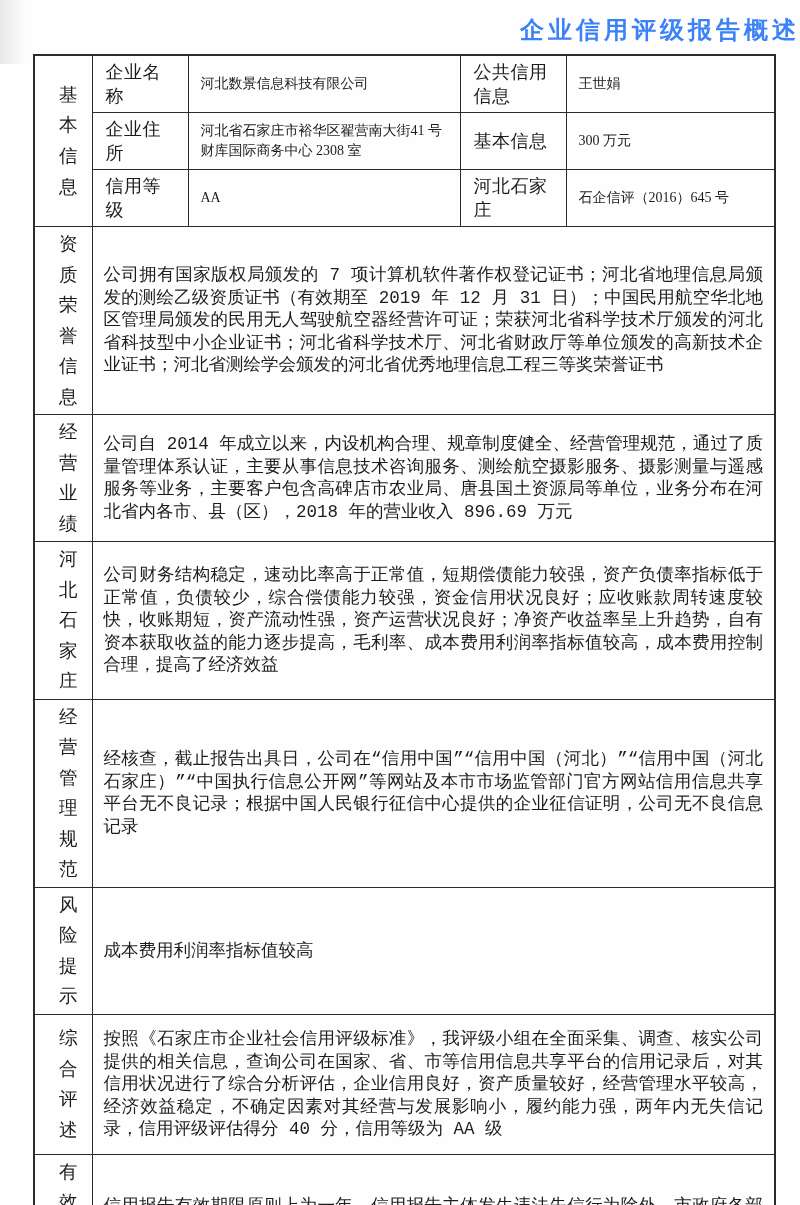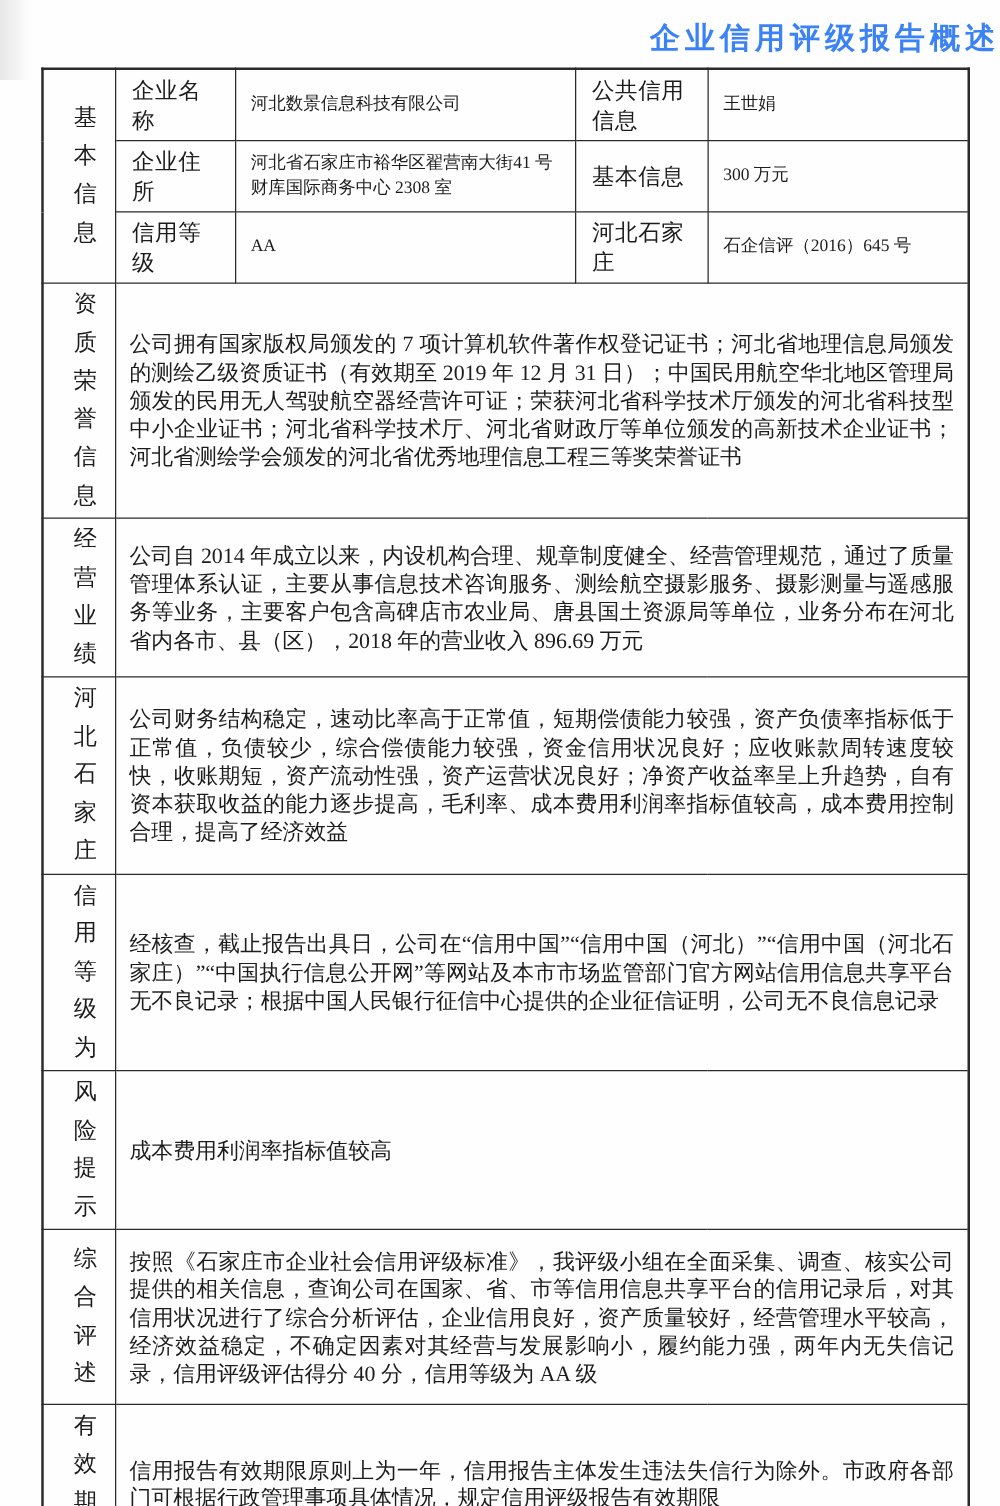--- a/index.html
+++ b/index.html
@@ -46,20 +46,21 @@
   }
   td.field-value{
     font-size:14px;
     line-height:1.4;
     padding-left:12px;
   }
   td.sec-content{
     text-align:justify;
     line-height:22.5px;
     padding:5px 11px 5px 11px;
+    font-family:Liberation Mono, monospace;
   }
   .scan-corner{
     position:absolute;left:0;top:0;width:26px;height:64px;
     background:linear-gradient(90deg,#d9d9d9,#fefefe);
     opacity:.6;
   }
 </style>
 </head>
 <body>
 
@@ -101,21 +102,21 @@
   </tr>
   <tr style="height:96px">
     <td class="sec-label">经营业绩</td>
     <td class="sec-content" colspan="4">公司自 2014 年成立以来，内设机构合理、规章制度健全、经营管理规范，通过了质量管理体系认证，主要从事信息技术咨询服务、测绘航空摄影服务、摄影测量与遥感服务等业务，主要客户包含高碑店市农业局、唐县国土资源局等单位，业务分布在河北省内各市、县（区），2018 年的营业收入 896.69 万元</td>
   </tr>
   <tr style="height:130px">
     <td class="sec-label">河北石家庄</td>
     <td class="sec-content" colspan="4">公司财务结构稳定，速动比率高于正常值，短期偿债能力较强，资产负债率指标低于正常值，负债较少，综合偿债能力较强，资金信用状况良好；应收账款周转速度较快，收账期短，资产流动性强，资产运营状况良好；净资产收益率呈上升趋势，自有资本获取收益的能力逐步提高，毛利率、成本费用利润率指标值较高，成本费用控制合理，提高了经济效益</td>
   </tr>
   <tr style="height:106px">
-    <td class="sec-label">信用等级为</td>
+    <td class="sec-label">经营管理规范</td>
     <td class="sec-content" colspan="4">经核查，截止报告出具日，公司在“信用中国”“信用中国（河北）”“信用中国（河北石家庄）”“中国执行信息公开网”等网站及本市市场监管部门官方网站信用信息共享平台无不良记录；根据中国人民银行征信中心提供的企业征信证明，公司无不良信息记录</td>
   </tr>
   <tr style="height:46px">
     <td class="sec-label">风险提示</td>
     <td class="sec-content" colspan="4">成本费用利润率指标值较高</td>
   </tr>
   <tr style="height:140px">
     <td class="sec-label">综合评述</td>
     <td class="sec-content" colspan="4">按照《石家庄市企业社会信用评级标准》，我评级小组在全面采集、调查、核实公司提供的相关信息，查询公司在国家、省、市等信用信息共享平台的信用记录后，对其信用状况进行了综合分析评估，企业信用良好，资产质量较好，经营管理水平较高，经济效益稳定，不确定因素对其经营与发展影响小，履约能力强，两年内无失信记录，信用评级评估得分 40 分，信用等级为 AA 级</td>
   </tr>

